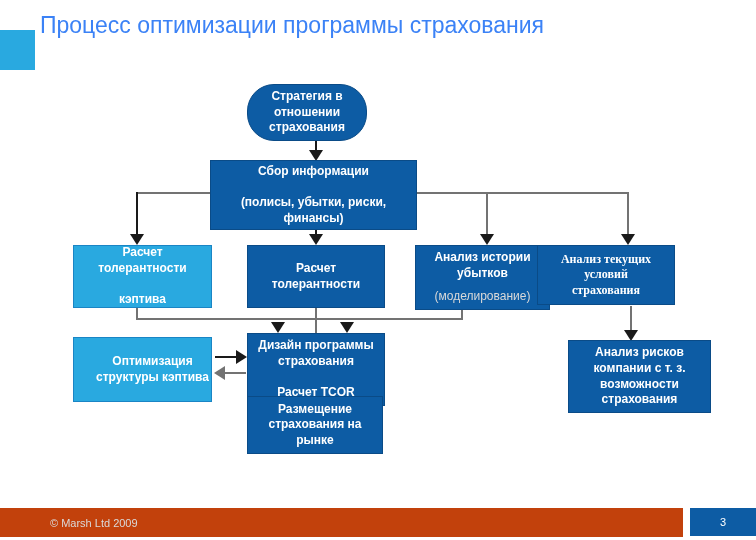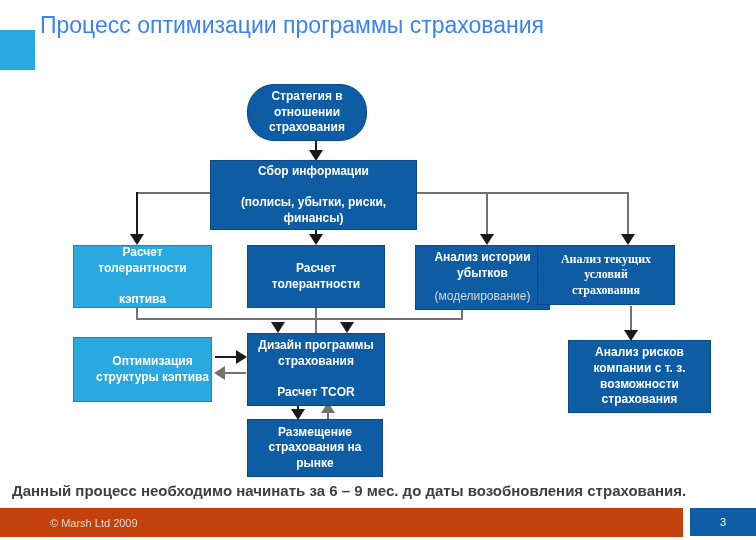--- a/index.html
+++ b/index.html
@@ -199,25 +199,24 @@
   <div class="box" style="left:247px; top:333px; width:138px; height:73px;">Дизайн программы
 страхования
 
 Расчет TCOR</div>
 
   <div class="box" style="left:568px; top:340px; width:143px; height:73px;">Анализ рисков
 компании с т. з.
 возможности
 страхования</div>
 
-  <div class="box" style="left:247px; top:419px; width:136px; height:58px;">Размещение
+  <div class="box" style="left:247px; top:396px; width:136px; height:58px;">Размещение
 страхования на
 рынке</div>
 
-  <div class="bottom-note">Данный процесс необходимо начинать за 6 – 9 мес. до даты возобновления страхования.</div>
 
   <div class="footer-bar">
     <span class="footer-copyright">© Marsh Ltd 2009</span>
   </div>
   <div class="page-number-box">
     <span>3</span>
   </div>
 
 </div>
 

